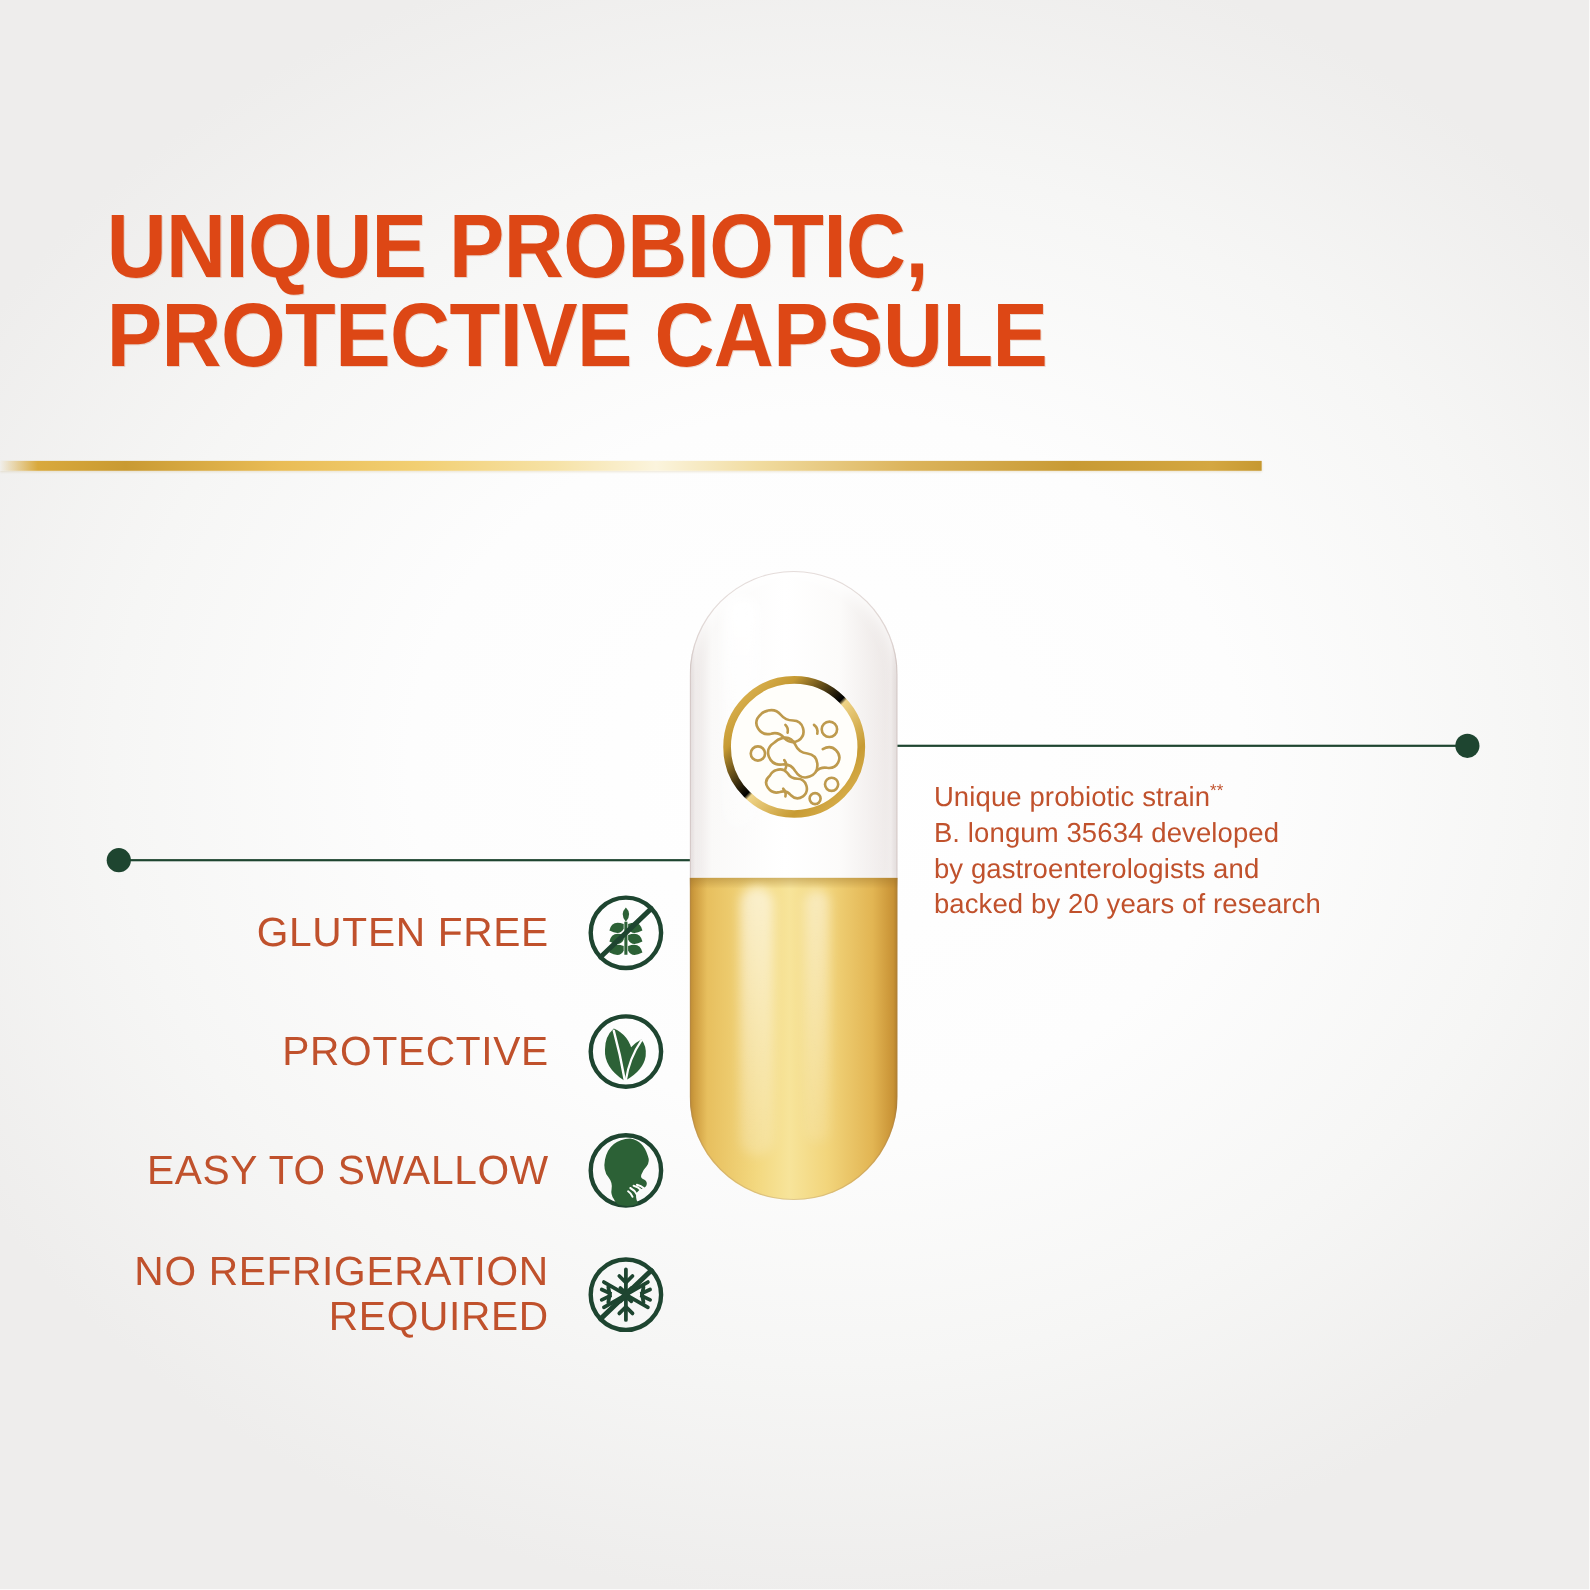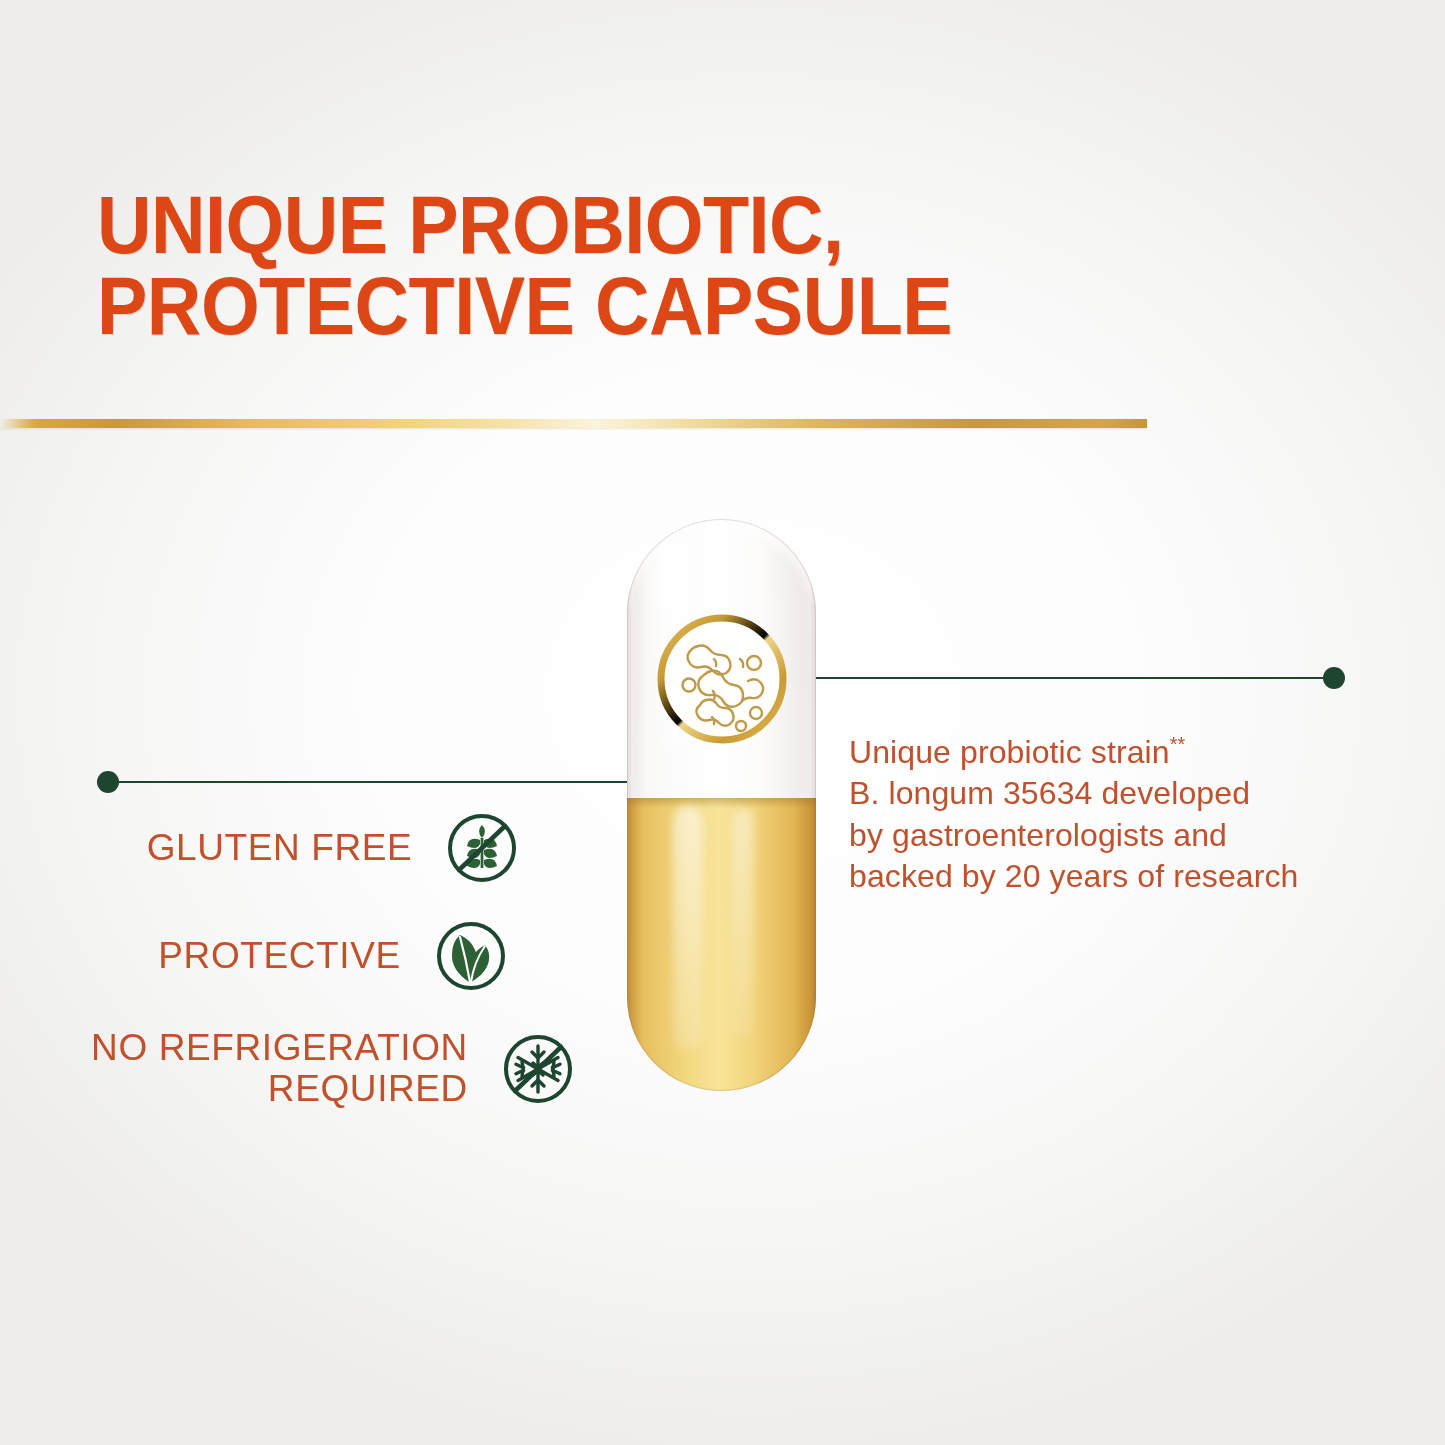--- a/index.html
+++ b/index.html
@@ -152,41 +152,41 @@
     background:#1E4530;
   }
   #leader-left-line { left:112px; top:781px; width:528px; }
   #leader-left-dot  { left:97px;  top:771px; }
   #leader-right-line{ left:786px; top:677px; width:545px; }
   #leader-right-dot { left:1323px;top:667px; }
 
   
   #desc {
     position:absolute;
-    left:849px; top:690px;
+    left:849px; top:676px;
     width:500px;
     color:#C0512C;
-    font-size:32px;
+    font-size:25px;
     line-height:1.30;
     font-weight:400;
     letter-spacing:0.1px;
     white-space:pre-line;
   }
   #desc sup { font-size:0.62em; letter-spacing:0; }
 
   
   #features {
     position:absolute;
     left:60px; top:812px;
     width:545px;
   }
   .feature {
     display:flex;
     align-items:center;
-    justify-content:center;
+    justify-content:flex-end;
     gap:34px;
     margin-bottom:36px;
   }
   .feature:last-child { margin-bottom:12px; }
   .feature-label {
     color:#C0512C;
     font-size:37px;
     line-height:1.10;
     letter-spacing:0.6px;
     text-align:right;
@@ -286,20 +286,35 @@
         <svg viewBox="0 0 72 72">
           <circle cx="36" cy="36" r="32" fill="none" stroke="#1E4530" stroke-width="4"></circle>
           <path d="M34 62 q-18 -12 -17 -28 q0 -12 8 -19 q14 6 17 22 q2 14 -8 25 Z" fill="#2C6136"></path>
           <path d="M36 62 q16 -9 18 -22 q1 -9 -4 -15 q-12 6 -15 18 q-2 11 1 19 Z" fill="#2C6136"></path>
           <path d="M25 17 q6 22 10 45" fill="none" stroke="#FDFDFD" stroke-width="2.2" stroke-linecap="round"></path>
           <path d="M50 26 q-11 16 -14 36" fill="none" stroke="#FDFDFD" stroke-width="2" stroke-linecap="round"></path>
         </svg>
       </div>
     </div>
 
+    <div class="feature">
+      <div class="feature-label">EASY TO SWALLOW</div>
+      <div class="feature-icon">
+        <svg viewBox="0 0 72 72">
+          <circle cx="36" cy="36" r="32" fill="none" stroke="#1E4530" stroke-width="4"></circle>
+          <path d="M40 7 q-19 1 -23 19 q-2 10 3 16 q4 5 3 11 q-1 5 2 9 q1 3 4 5 q10 3 18 -1 q-3 -6 -1 -10 q2 -3 6 -4 q3 -1 3 -4 q0 -3 -3 -4 q-3 -1 -2 -4 q2 -5 5 -8 q3 -4 1 -9 q-4 -14 -16 -16 Z" fill="#2C6136"></path>
+          <g fill="none" stroke="#FDFDFD" stroke-width="1.8" stroke-linecap="round">
+            <path d="M40 52 q4 2 6 6"></path>
+            <path d="M43 50 q4 1 7 4"></path>
+            <path d="M46 49 q4 1 6 3"></path>
+            <path d="M38 55 q3 2 4 5"></path>
+          </g>
+        </svg>
+      </div>
+    </div>
 
     <div class="feature">
       <div class="feature-label">NO REFRIGERATION
 REQUIRED</div>
       <div class="feature-icon">
         <svg viewBox="0 0 72 72">
           <circle cx="36" cy="36" r="32" fill="none" stroke="#1E4530" stroke-width="4"></circle>
           <g stroke="#1E4530" stroke-width="3.4" stroke-linecap="round" fill="none">
             <line x1="36" y1="13" x2="36" y2="59"></line>
             <line x1="16" y1="24.5" x2="56" y2="47.5"></line>

